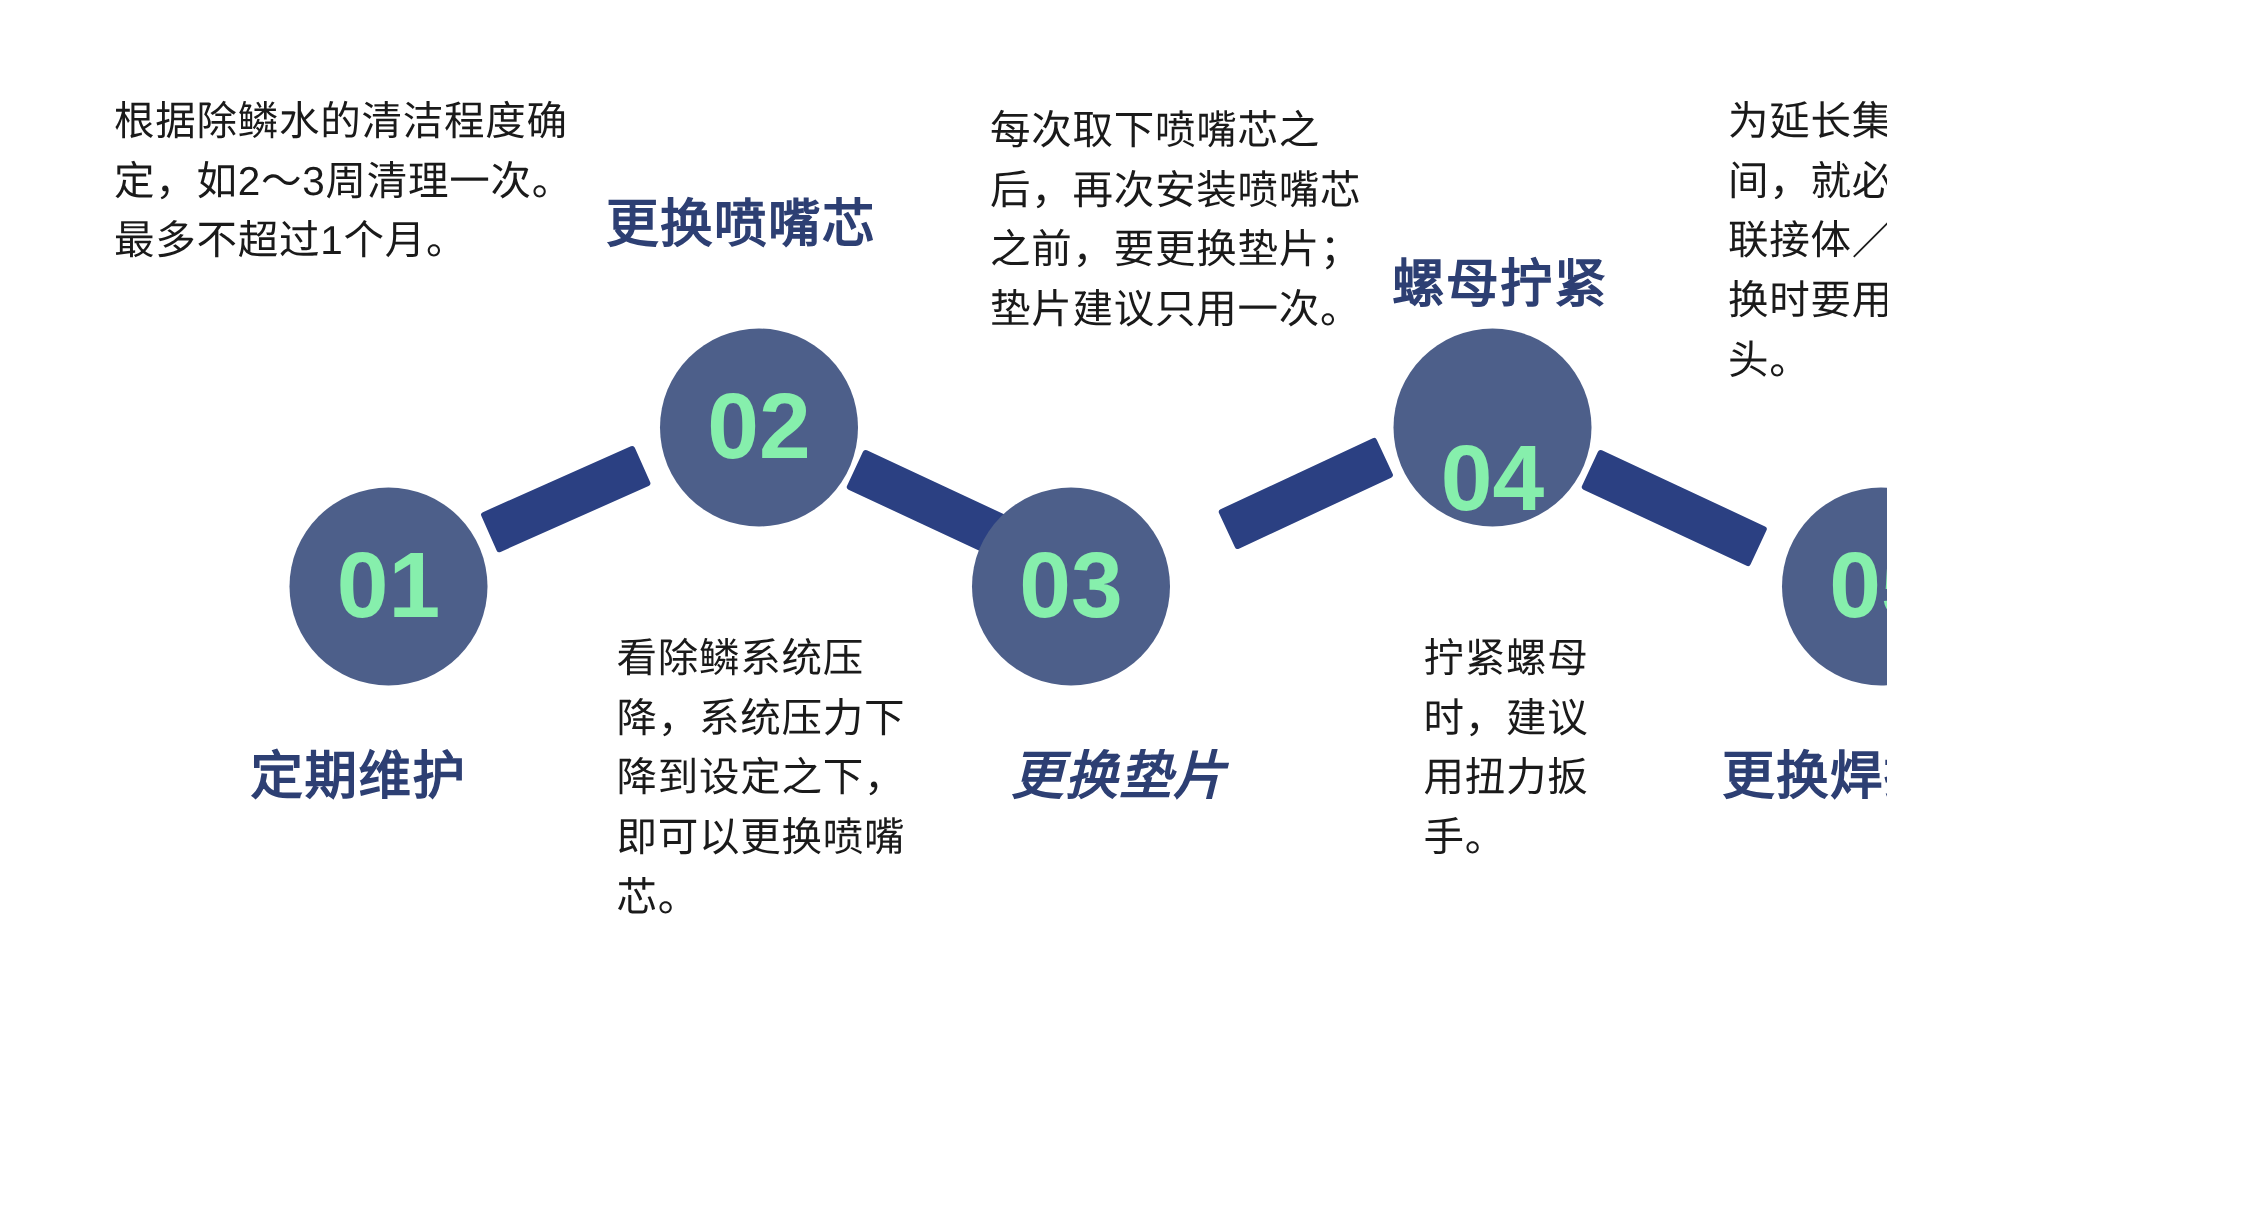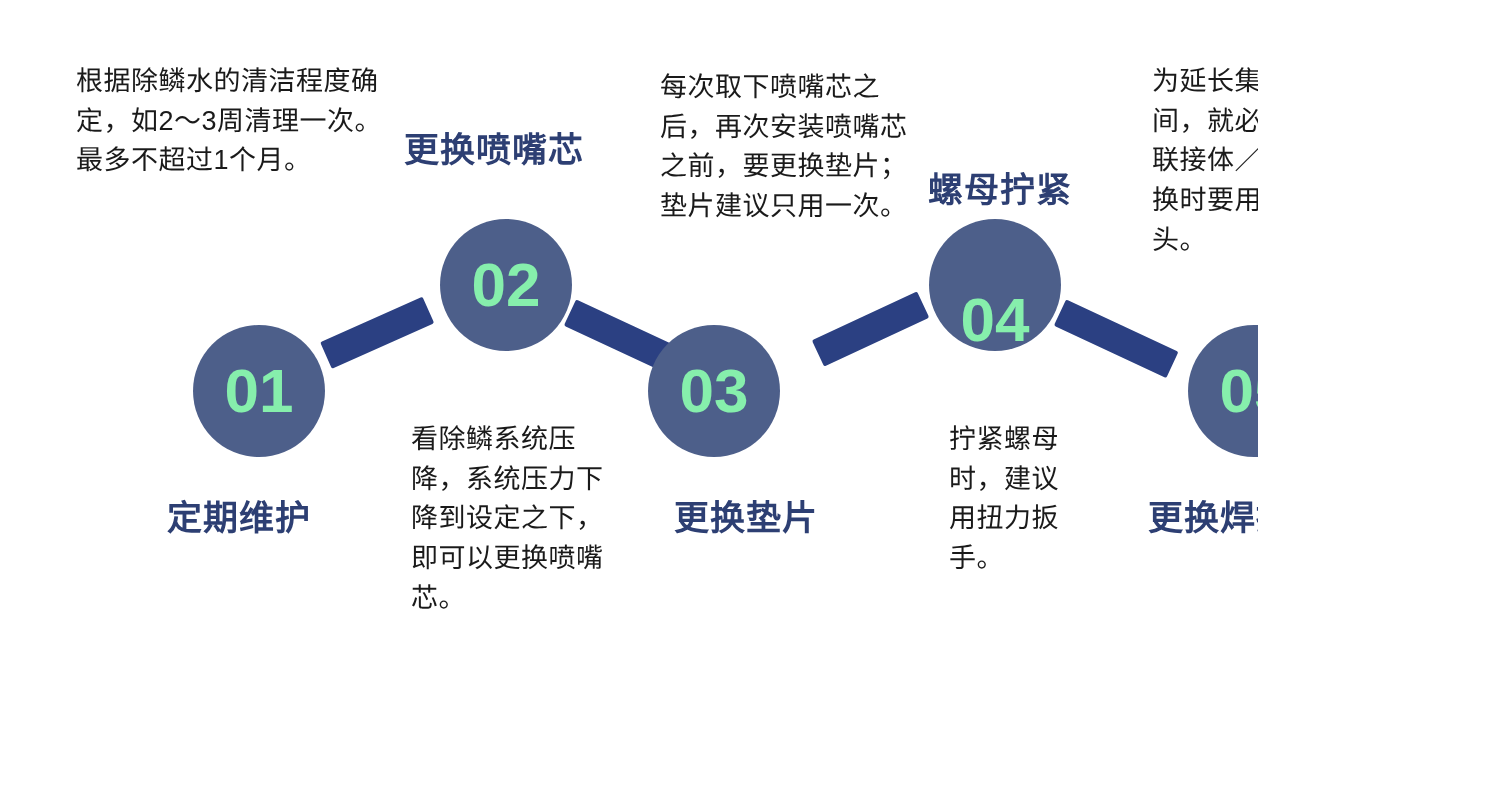--- a/index.html
+++ b/index.html
@@ -82,21 +82,21 @@
 
   
   .c01 { left: 193px;  top: 325px; }
   .c02 { left: 440px;  top: 219px; }
   .c03 { left: 648px;  top: 325px; }
   .c04 { left: 929px;  top: 219px; align-items: flex-end; }
   .c05 { left: 1188px; top: 325px; }
 
   .t01 { left: 167px;  top: 498px; }
   .t02 { left: 404px;  top: 130px; }
-  .t03 { left: 674px;  top: 498px; }
+  .t03 { left: 674px;  top: 498px; font-style: italic; }
   .t04 { left: 928px;  top: 130px; margin-top: 40px; }
   .t05 { left: 1148px; top: 498px; }
 
   .b01 { left: 76px;   top: 62px;  width: 320px; }
   .b02 { left: 411px;  top: 420px; width: 215px; }
   .b03 { left: 660px;  top: 68px;  width: 248px; }
   .b04 { left: 949px;  top: 420px; width: 128px; }
   .b05 { left: 1152px; top: 62px;  width: 270px; }
 </style>
 </head>

